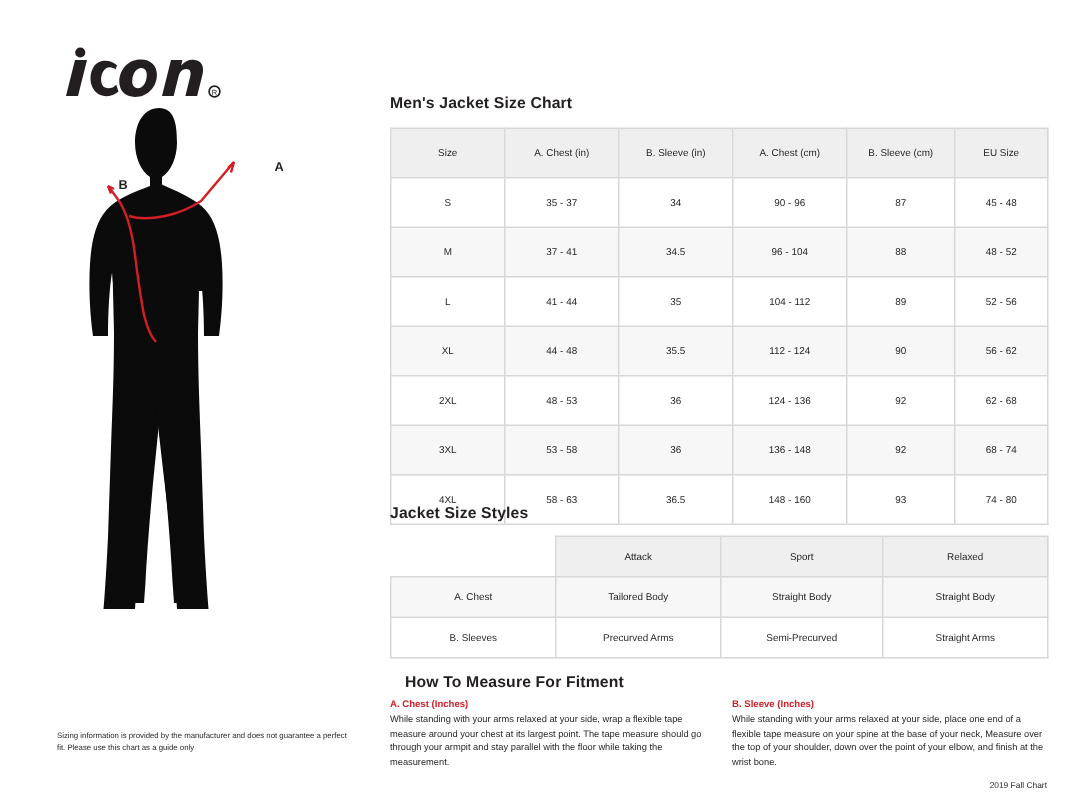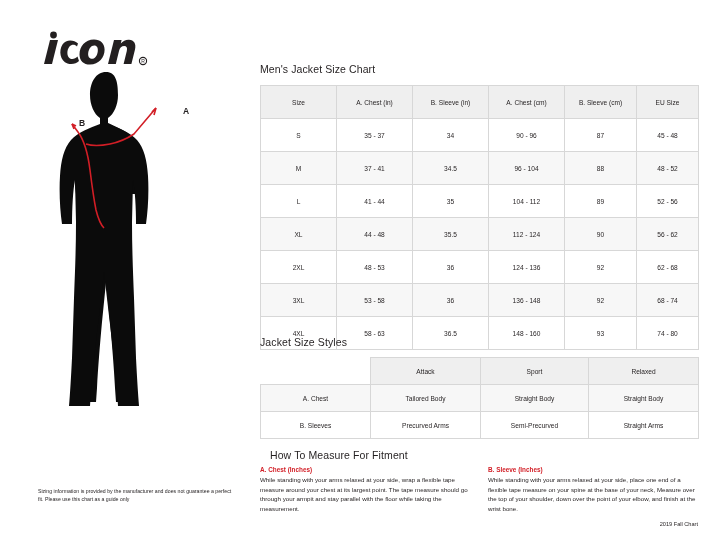--- a/index.html
+++ b/index.html
@@ -77,21 +77,21 @@
   .right-col {
     position: absolute;
     left: 260px;
     top: 0;
     width: 438px;
     height: 540px;
   }
 
   .section-title {
     font-size: 10.5px;
-    font-weight: normal;
+    font-weight: bold;
     color: #231f20;
     letter-spacing: 0.1px;
   }
 
   #main-title { position: absolute; left: 0; top: 63px; }
   #styles-title { position: absolute; left: 0; top: 336px; text-align: center; }
   #measure-title { position: absolute; left: 0; top: 449px; padding-left: 10px; }
 
   table {
     border-collapse: collapse;

